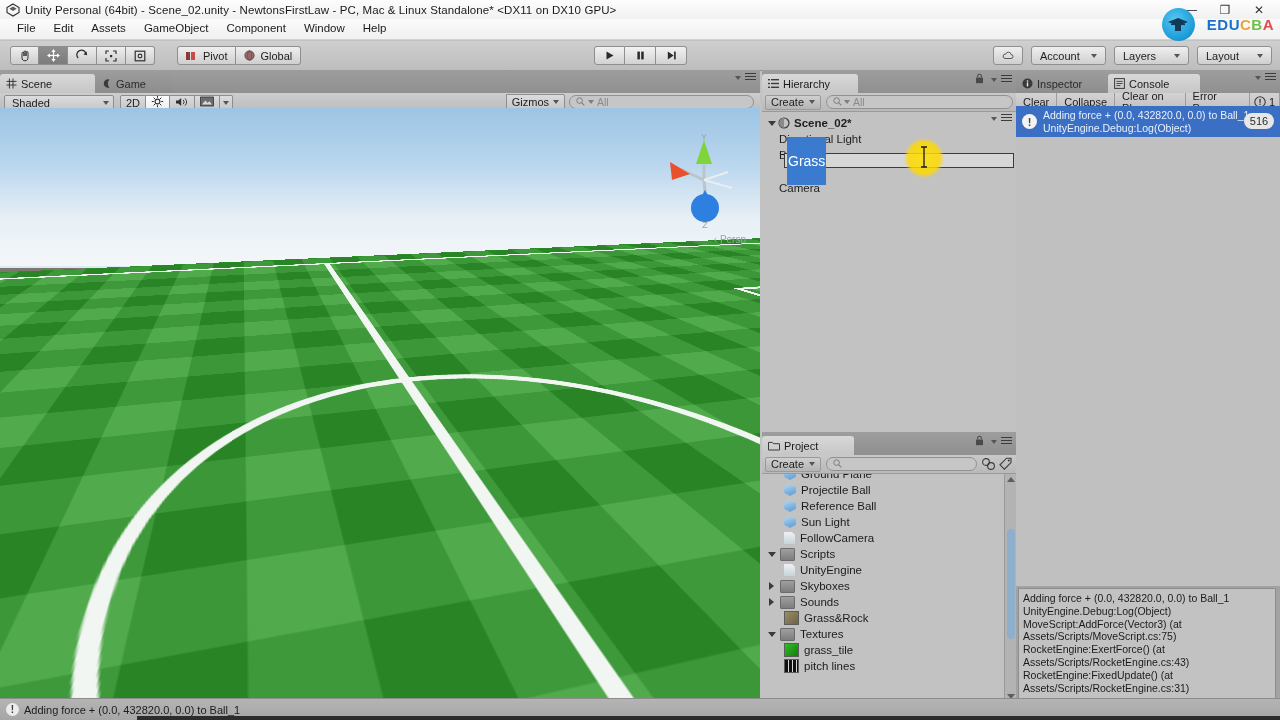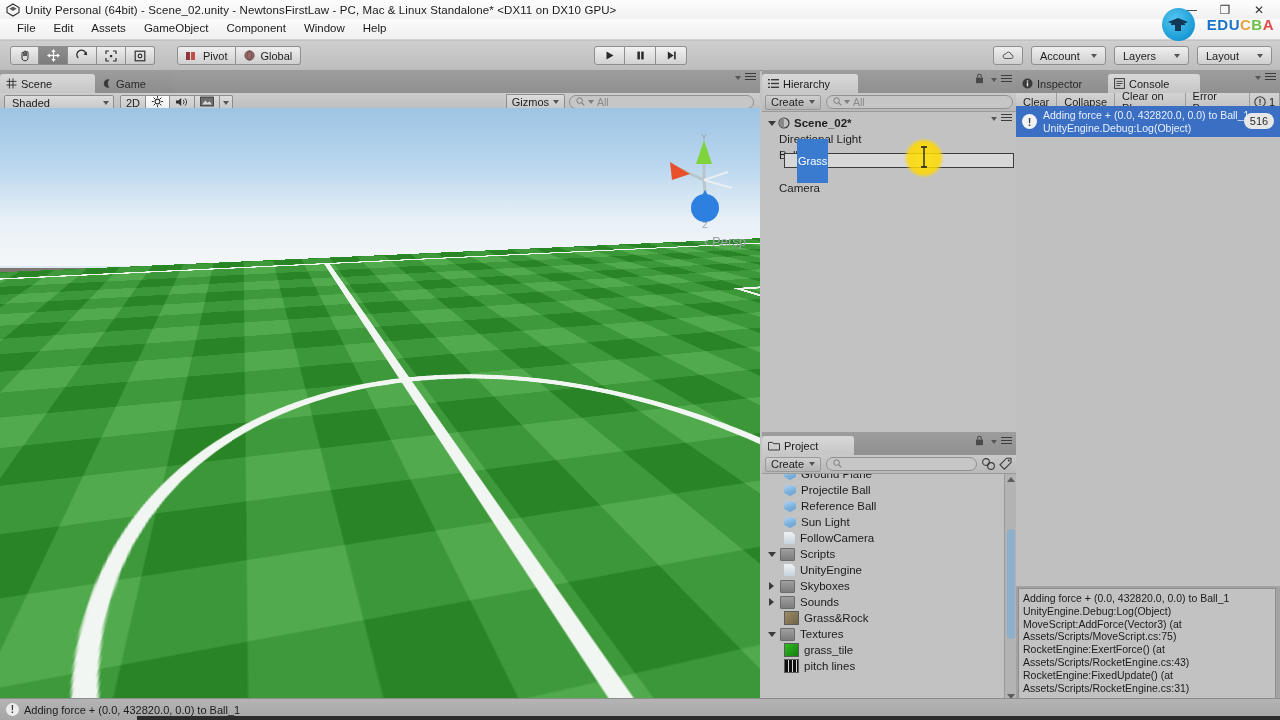--- a/index.html
+++ b/index.html
@@ -187,21 +187,21 @@
   .gizmoball{
     position:absolute;width:26px;height:26px;border-radius:50%;
     background:radial-gradient(circle at 35% 32%, #ff6a5c 0%, #d52f20 55%, #8e1a10 100%);
     box-shadow:0 1px 4px rgba(0,0,0,.45);
   }
   .axis{position:absolute;height:3px;border-radius:2px;transform-origin:0 50%;}
   .axiscone{position:absolute;width:0;height:0;}
 
   #scenegizmo{position:absolute;right:8px;top:20px;width:96px;height:104px;}
   #perspLabel{
-    position:absolute;right:14px;top:126px;color:#9aa3a8;font-size:13px;
+    position:absolute;right:14px;top:126px;color:#9aa3a8;font-size:10px;
   }
 
   
   #hierarchy{left:762px;top:70px;width:254px;height:362px;}
   .treerow{
     height:16px;display:flex;align-items:center;font-size:11.5px;color:#1e1e1e;
     padding-left:4px;box-sizing:border-box;white-space:nowrap;
   }
   .treerow.scene{font-weight:bold;}
   .twist{
@@ -209,21 +209,21 @@
   }
   .twist i{display:block;width:0;height:0;}
   .twist.open i{border-left:4px solid transparent;border-right:4px solid transparent;border-top:5px solid #3a3a3a;}
   .twist.closed i{border-top:4px solid transparent;border-bottom:4px solid transparent;border-left:5px solid #3a3a3a;}
   #renamebox{
     position:absolute;left:784px;top:153px;width:230px;height:15px;
     background:#d7d7d7;border:1px solid #3c3c3c;box-sizing:border-box;
     display:flex;align-items:center;
   }
   #renamebox .seltext{
-    background:#3a7bd0;color:#ffffff;font-size:11px;padding:16px 1px;margin-left:12px;
+    background:#3a7bd0;color:#ffffff;font-size:14px;padding:16px 1px;margin-left:2px;
   }
   #clickhalo{
     position:absolute;left:904px;top:138px;width:40px;height:40px;border-radius:50%;
     background:radial-gradient(circle,#ffe000 0%,#ffd900 55%,rgba(255,216,0,0) 72%);
     opacity:.85;
   }
   #mousecursor{position:absolute;left:919px;top:146px;width:10px;height:22px;}
 
   
   #project{left:762px;top:432px;width:254px;height:266px;}

